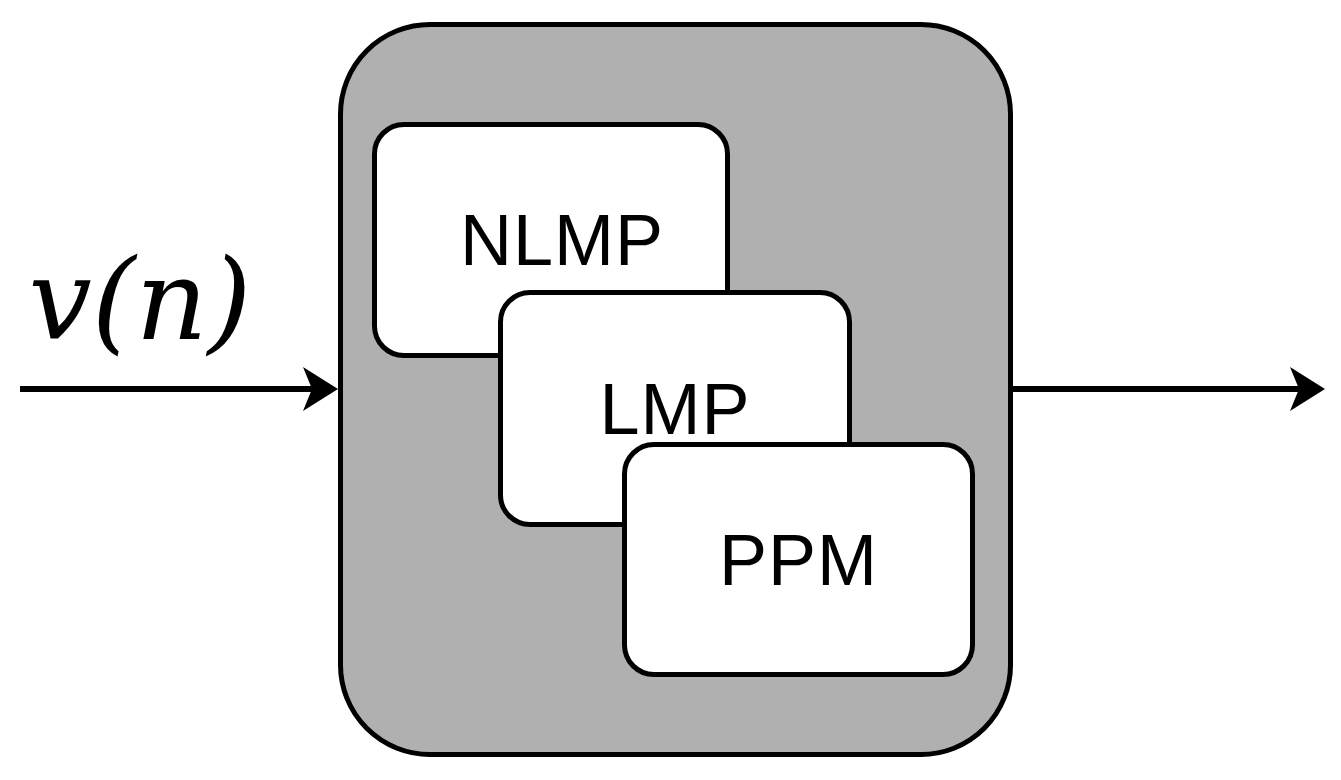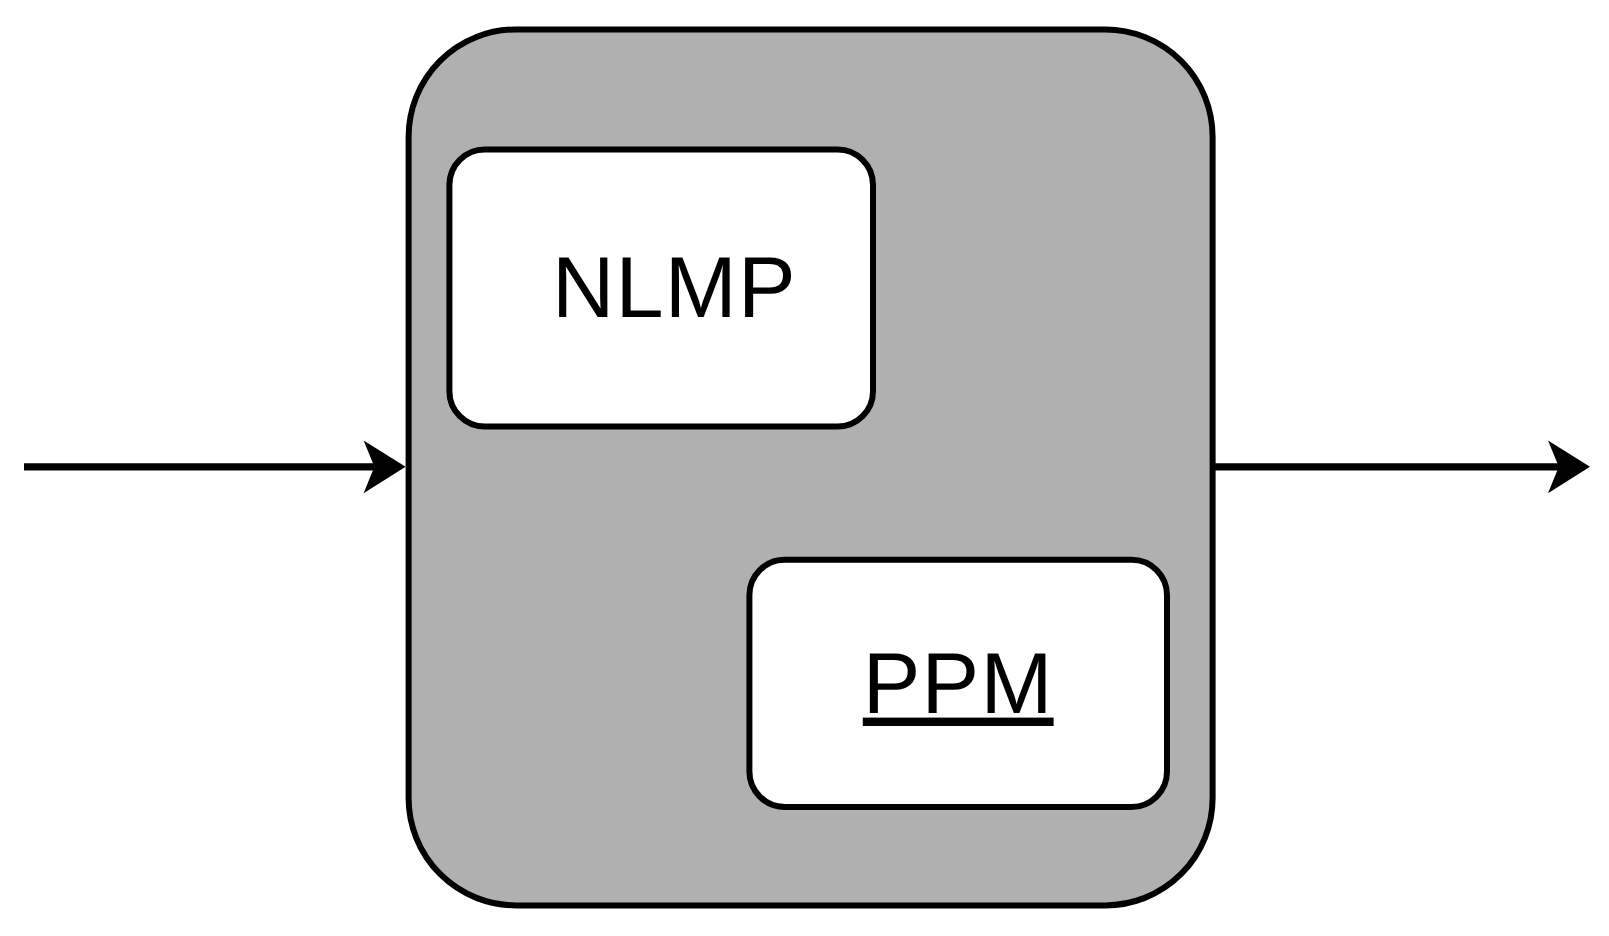--- a/index.html
+++ b/index.html
@@ -40,21 +40,21 @@
     border-radius: 32px;
     display: flex;
     align-items: center;
     justify-content: center;
     font-size: 72px;
     color: var(--stroke);
     letter-spacing: 1px;
   }
   .block-nlmp { left: 372px; top: 122px; width: 358px; height: 236px; z-index: 2; padding-left: 22px; }
   .block-lmp  { left: 498px; top: 290px; width: 354px; height: 237px; z-index: 3; }
-  .block-ppm  { left: 622px; top: 464px; width: 353px; height: 211px; z-index: 4; text-decoration: underline; }
+  .block-ppm  { left: 622px; top: 442px; width: 353px; height: 235px; z-index: 4; }
   .math-label {
     position: absolute;
     font-family: "DejaVu Serif", serif;
     font-style: italic;
     font-size: 112px;
     line-height: 1;
     color: var(--stroke);
     text-align: center;
     z-index: 5;
     white-space: nowrap;
@@ -75,26 +75,30 @@
       <line x1="20" y1="389" x2="312" y2="389" stroke-width="6"></line>
       <polygon points="338,389 303,367 312,389 303,411"></polygon>
     </g>
 
     <g>
       <line x1="1010" y1="389" x2="1300" y2="389" stroke-width="6"></line>
       <polygon points="1325,389 1290,367 1299,389 1290,411"></polygon>
     </g>
   </svg>
 
+  <div class="math-label label-input">v(n)</div>
 
   <div class="container-block"></div>
 
   <div class="block block-nlmp">
     <span>NLMP</span>
   </div>
 
+  <div class="block block-lmp">
+    <span>LMP</span>
+  </div>
 
   <div class="block block-ppm">
     <span>PPM</span>
   </div>
 
 
 </div>
 
 </body></html>

